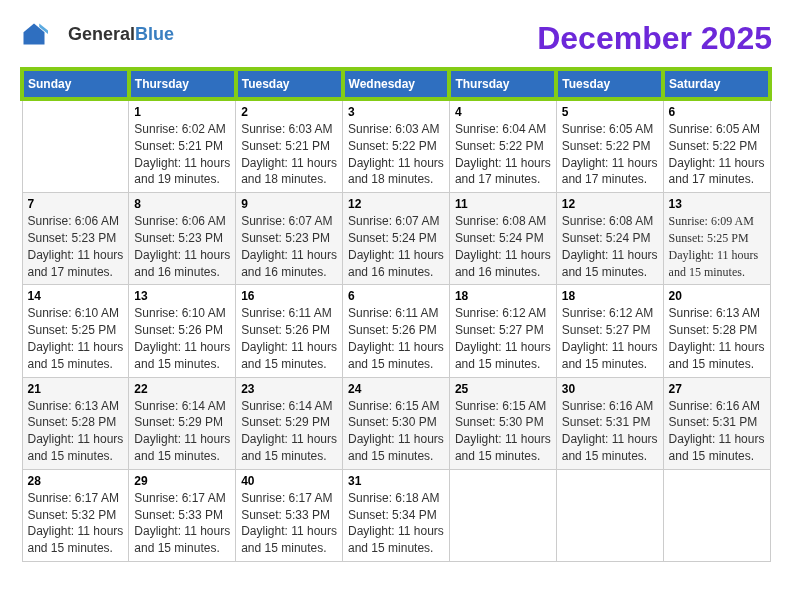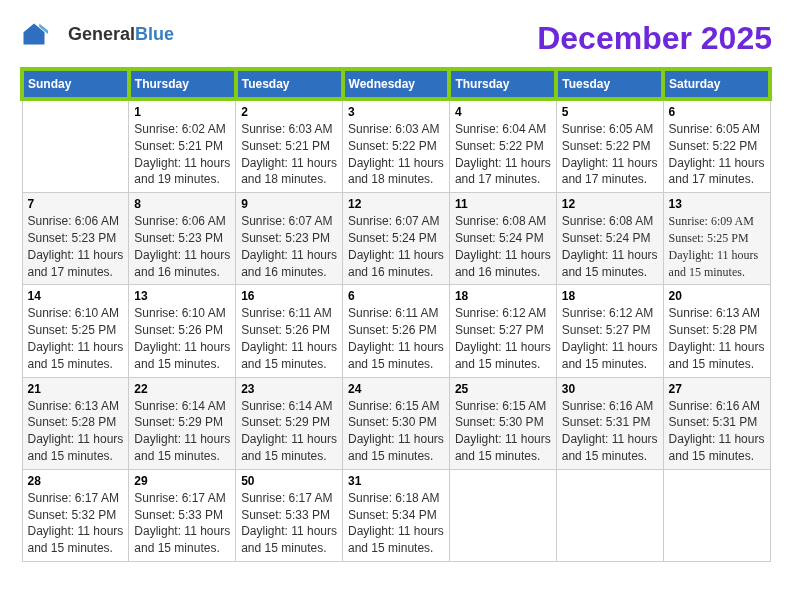--- a/index.html
+++ b/index.html
@@ -329,21 +329,21 @@
 and 15 minutes.</div>
         </td>
         <td>
           <span class="day-number">29</span>
           <div class="day-info" style="white-space: pre-line;">Sunrise: 6:17 AM
 Sunset: 5:33 PM
 Daylight: 11 hours
 and 15 minutes.</div>
         </td>
         <td>
-          <span class="day-number">50</span>
+          <span class="day-number">40</span>
           <div class="day-info" style="white-space: pre-line;">Sunrise: 6:17 AM
 Sunset: 5:33 PM
 Daylight: 11 hours
 and 15 minutes.</div>
         </td>
         <td>
           <span class="day-number">31</span>
           <div class="day-info" style="white-space: pre-line;">Sunrise: 6:18 AM
 Sunset: 5:34 PM
 Daylight: 11 hours

